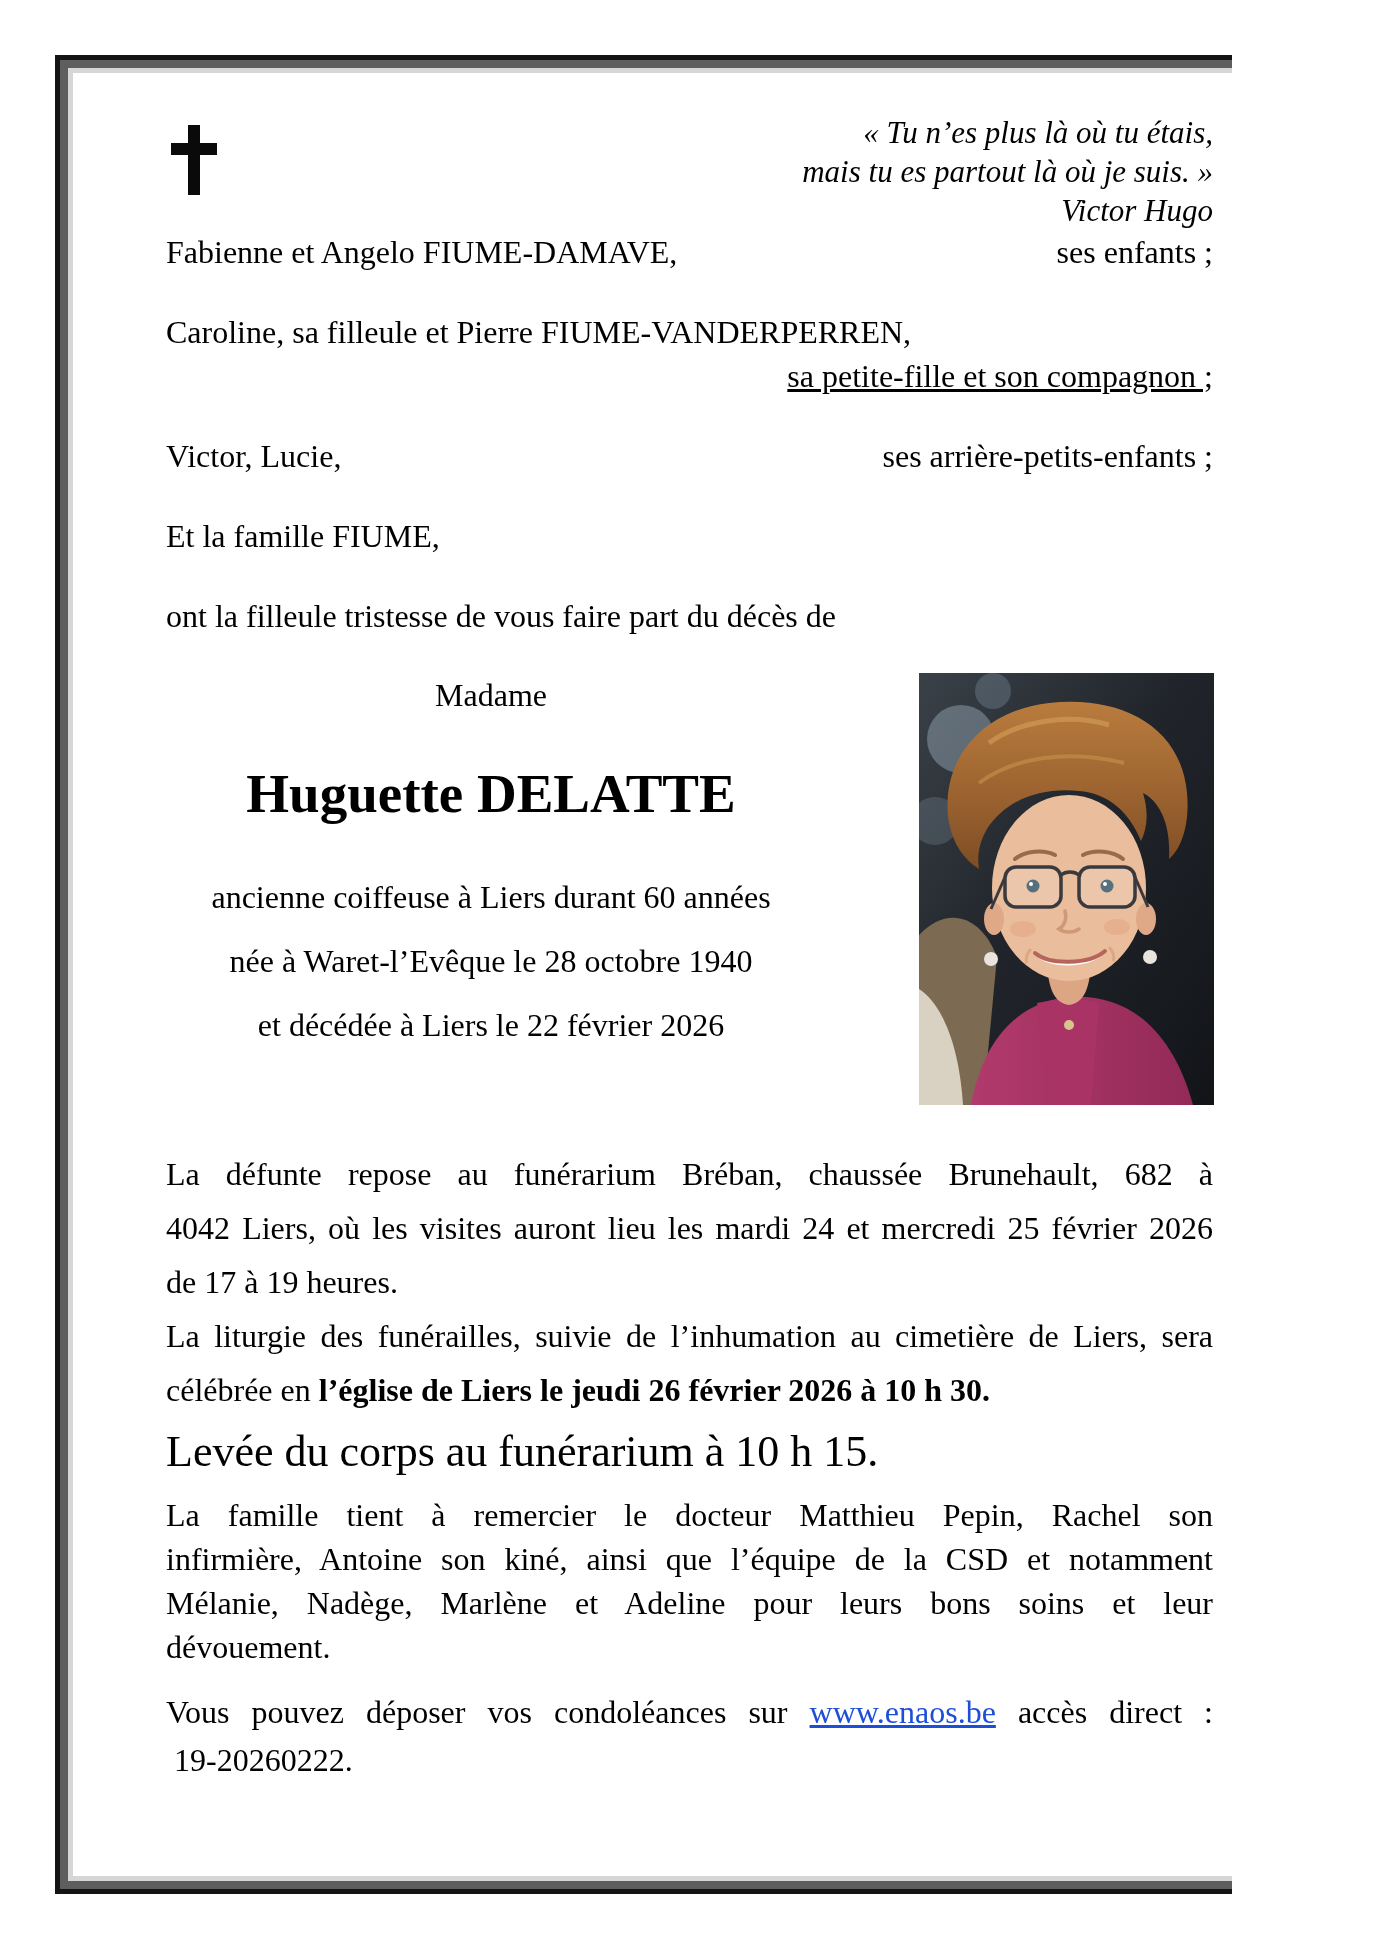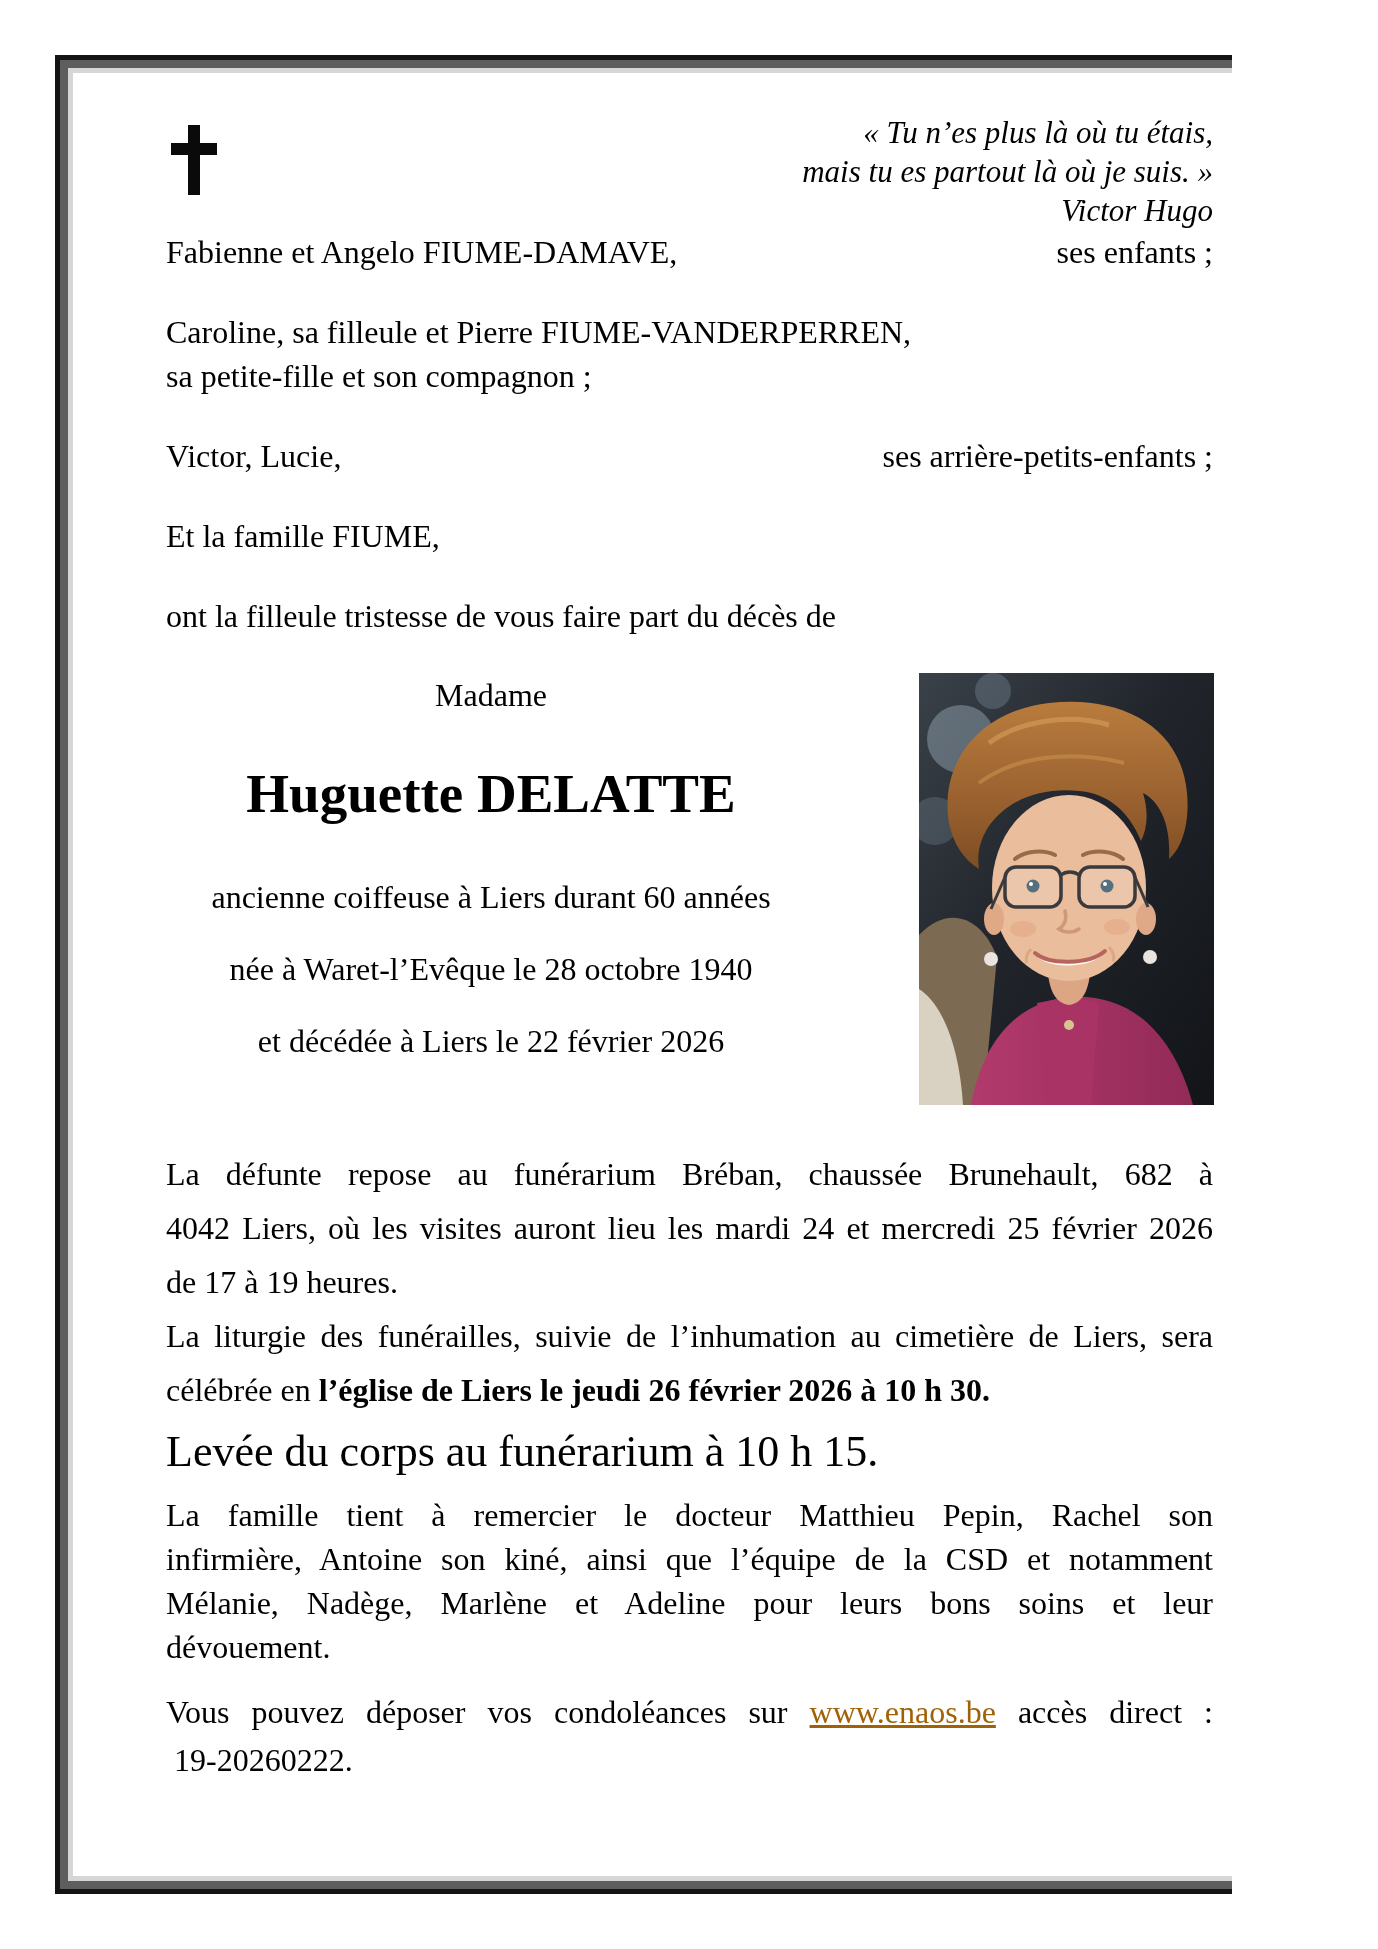--- a/index.html
+++ b/index.html
@@ -20,43 +20,43 @@
   .header { display:flex; justify-content:space-between; margin-top:40px; }
   .cross { position:relative; width:46px; height:70px; margin-top:12px; margin-left:5px; }
   .cross .v { position:absolute; left:17px; top:0; width:12px; height:70px; background:#0a0a0a; }
   .cross .h { position:absolute; left:0; top:18px; width:46px; height:12px; background:#0a0a0a; }
   .quote { text-align:right; font-style:italic; font-size:31px; line-height:39px; }
 
   
   .family-section { font-size:32px; line-height:44px; }
   .family-entry { margin-bottom:36px; }
   .row { display:flex; justify-content:space-between; }
-  .relation-line { text-align:left; }
+  .relation-line { text-align:right;text-decoration:underline; }
   .announcement { font-size:32px; line-height:44px; }
 
   
   .columns { position:relative; margin-top:35px; height:432px; }
   .left-col { width:650px; text-align:center; font-size:32px; }
   .madame { line-height:44px; }
   .deceased-name { font-size:55px; font-weight:bold; line-height:70px; margin-top:42px; }
   .bio-line { line-height:44px; }
   .bio-first { margin-top:46px; }
-  .bio-line + .bio-line { margin-top:28px; }
+  .bio-line + .bio-line { margin-top:20px; }
   .photo-wrap { position:absolute; left:753px; top:0; width:295px; height:432px; }
 
   
   .para { font-size:32px;font-family:Liberation Serif, serif; }
   .p1 { margin-top:42px; line-height:54px; }
   .p2 { margin-top:0; line-height:54px; }
   .levee { margin-top:8px; font-size:44px; line-height:54px; text-align:left; }
   .p3 { margin-top:14px; line-height:44px; }
   .p4 { margin-top:19px; line-height:48px; }
   .jl { text-align:justify; text-align-last:justify; }
   .code-line { padding-left:8px; }
-  a.enaos { color:#a16207; text-decoration:underline; }
+  a.enaos { color:#1d4ed8; text-decoration:underline; }
 </style>
 </head>
 <body>
 
 <div class="page">
   <div class="frame">
     <div class="frame-mid">
       <div class="frame-inner">
         <div class="content">
 

